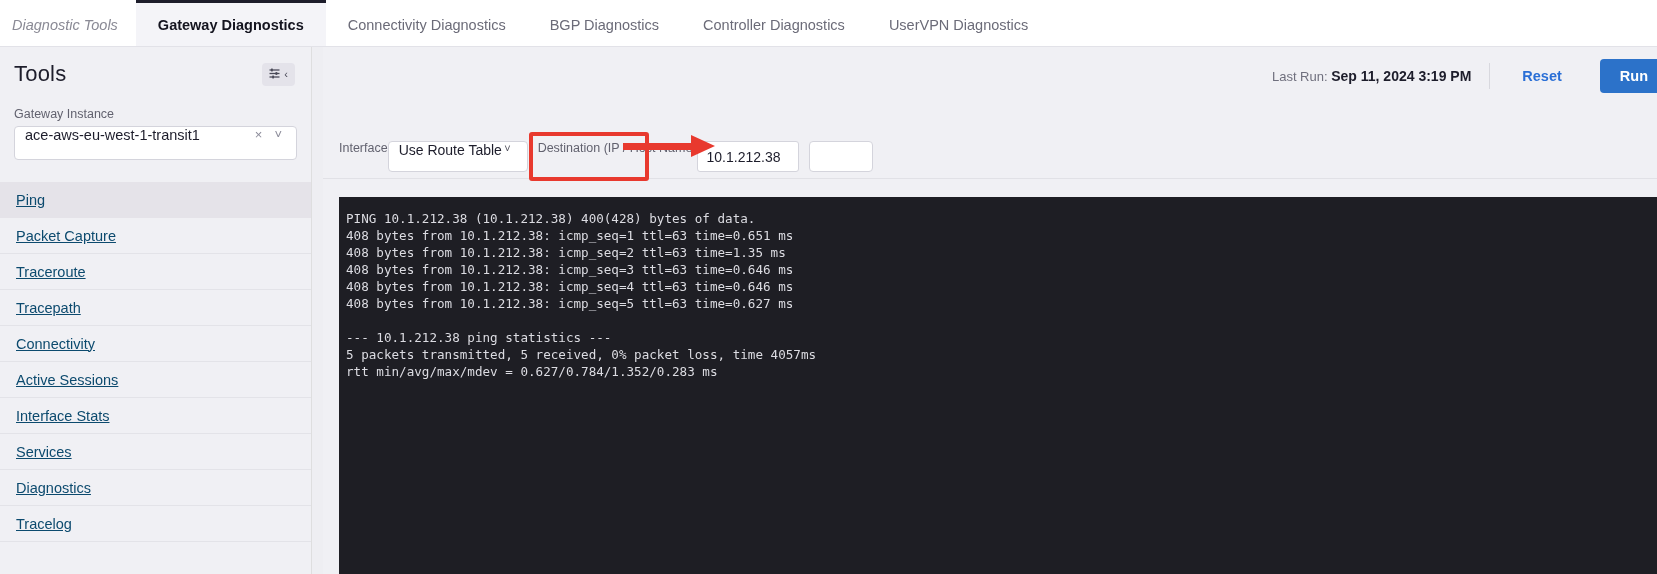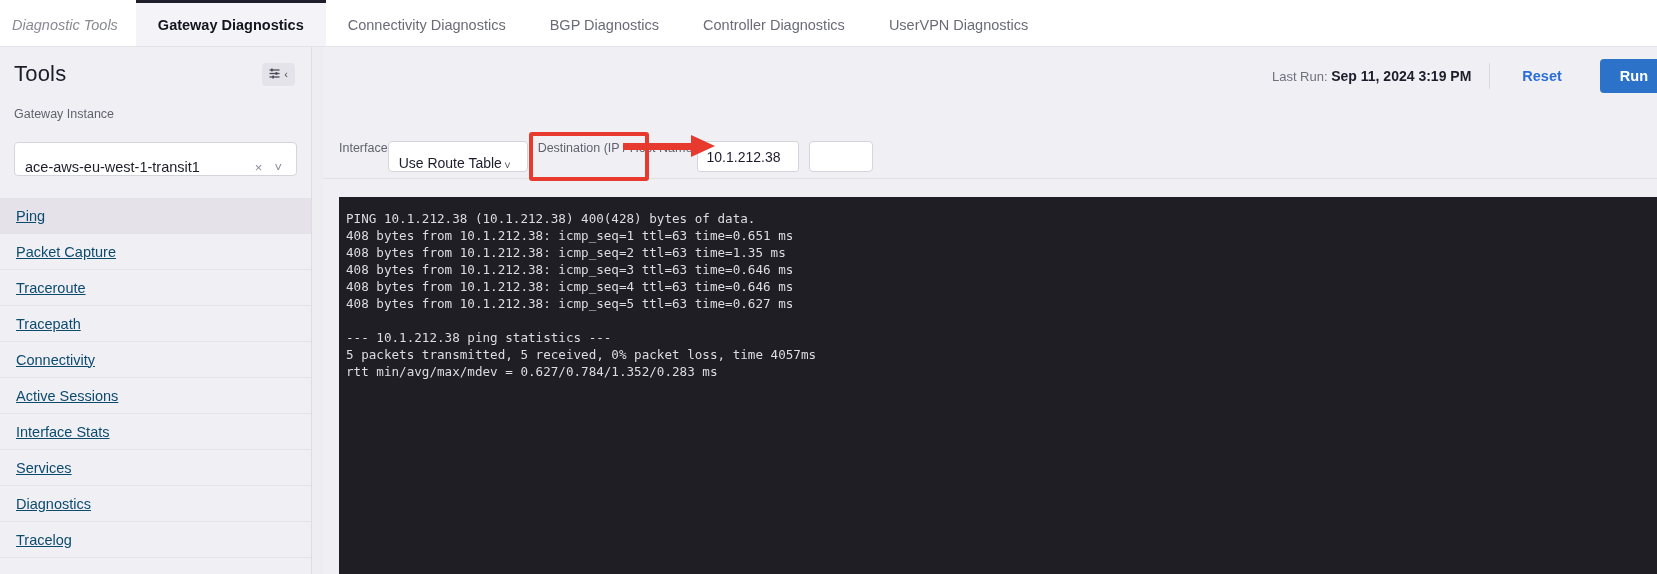--- a/index.html
+++ b/index.html
@@ -53,26 +53,26 @@
     background: #e4e3ea; border-radius: 4px;
     padding: 5px 7px; cursor: pointer;
   }
   .panel-toggle .gl { font-size: 11px; color: #4a4a58; line-height: 1; }
 
   .field-label {
     font-size: 12.5px; color: #62626f;
     padding: 14px 14px 5px 14px;
   }
   .gw-select {
-    margin: 16px 14px;
+    margin: 0 14px;
     height: 34px;
     background: #ffffff;
     border: 1px solid #d4d4dc;
     border-radius: 4px;
-    display: flex; align-items: flex-end;
+    display: flex; align-items: flex-start;
     padding: 0 8px 0 10px;
     cursor: pointer;
   }
   .gw-value { flex: 1; font-size: 14.5px; color: #1d1d2b; white-space: nowrap; overflow: hidden; }
   .gw-icon { color: #8b8b99; font-size: 13px; padding: 0 6px; cursor: pointer; }
 
   .tool-list { margin-top: 22px; }
   .tool-item {
     height: 36px; display: flex; align-items: center;
     padding: 0 16px;
@@ -112,21 +112,21 @@
     position: relative;
     display: flex; align-items: flex-end; gap: 0;
     padding: 0 0 0 16px;
     height: 68px;
   }
   .form-group { display: flex; flex-direction: row; }
   .form-group .lbl { font-size: 12.5px; color: #62626f; margin-bottom: 6px; }
   .sel-interface {
     width: 140px; height: 31px;
     background: #ffffff; border: 1px solid #d4d4dc; border-radius: 4px;
-    display: flex; align-items: flex-end; padding: 0 16px 0 10px;
+    display: flex; align-items: flex-start; padding: 0 16px 0 10px;
     font-size: 14px; color: #1d1d2b; cursor: pointer;
   }
   .sel-interface span.v { flex: 1; white-space: nowrap; }
   .sel-interface span.c { color: #55555f; font-size: 11px; }
   .dest-wrap { margin-left: 10px; position: relative; }
   .dest-input {
     width: 102px; height: 31px;
     background: #ffffff; border: 1px solid #d4d4dc; border-radius: 3px;
     font-size: 14px; color: #1d1d2b;
     padding: 0 9px;

